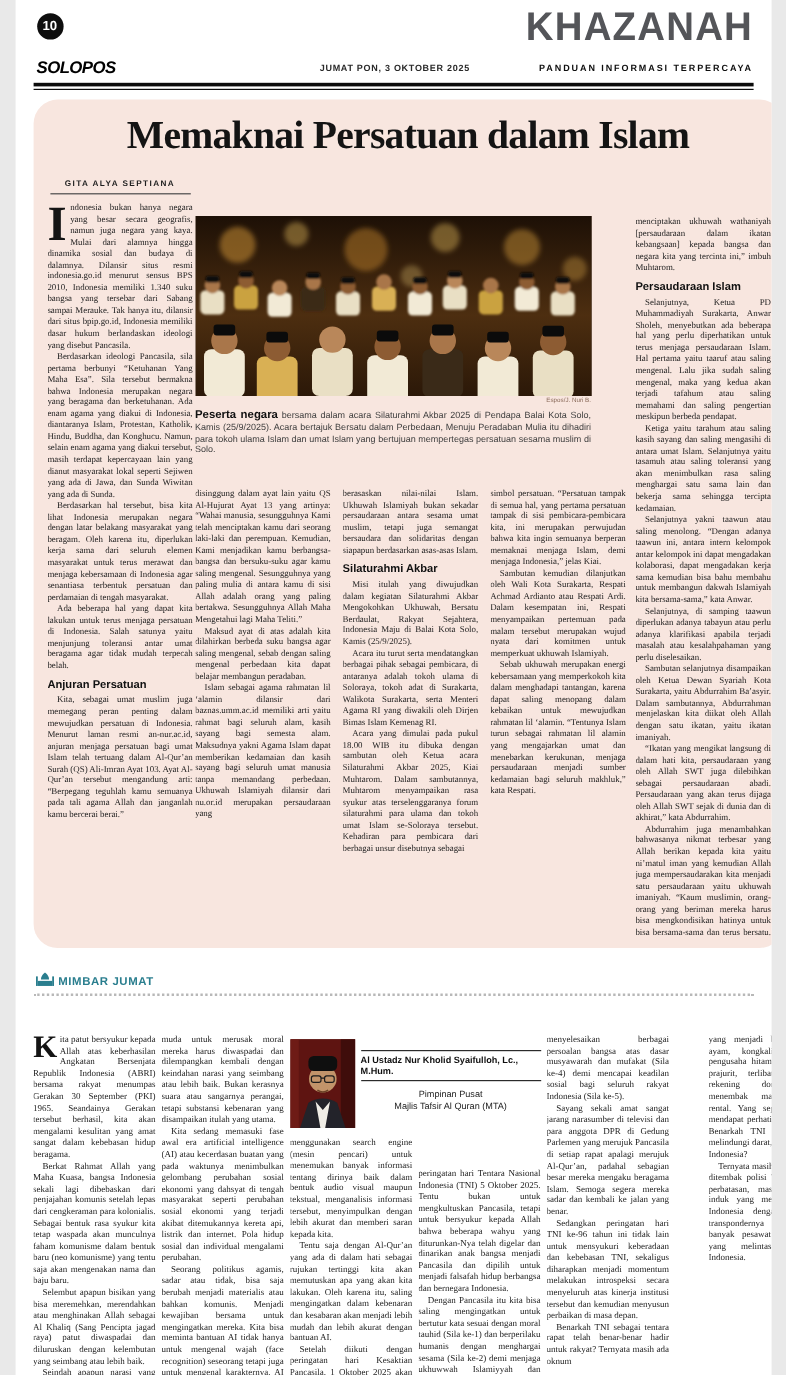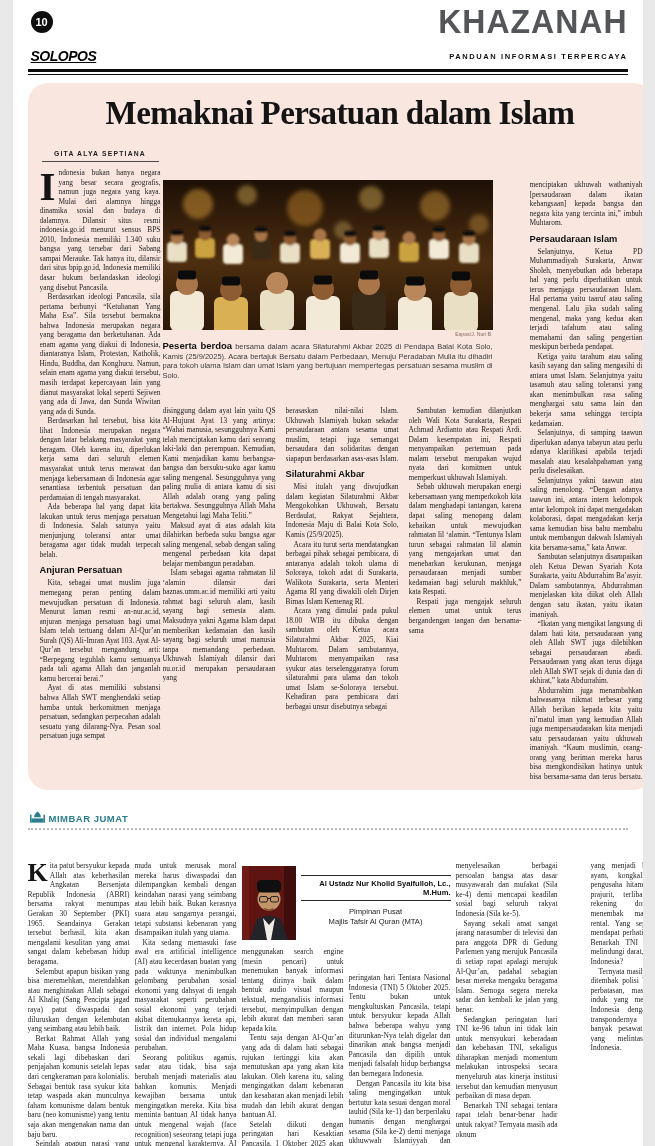--- a/index.html
+++ b/index.html
@@ -17,21 +17,21 @@
   }
   .section-title {
     position: absolute; top: 4px; right: 15px;
     font: 700 32px/34px "Liberation Sans", sans-serif; letter-spacing: 1px;
     color: #545559; transform: scaleY(1.04); transform-origin: top right;
   }
   .mast-row { position: absolute; top: 49px; left: 18px; right: 15px; height: 16px; }
   .np-logo {
     position: absolute; left: 0; top: 0;
     font: 900 14px/14px "Liberation Sans", sans-serif; font-style: italic;
-    letter-spacing: -0.5px; color: #000; text-decoration: underline;
+    letter-spacing: -0.5px; color: #000;
   }
   .np-date {
     position: absolute; left: 0; right: 0; top: 3px; text-align: center;
     font: 700 7.5px "Liberation Sans", sans-serif; letter-spacing: 0.6px; color: #2a2a2a;
   }
   .np-tagline {
     position: absolute; right: 0; top: 3px;
     font: 800 7.5px "Liberation Sans", sans-serif; letter-spacing: 1.6px; color: #0e0e0e;
   }
   .rule-thick { position: absolute; top: 69px; left: 15px; right: 15px; border-top: 3px solid #0c0c0c; }
@@ -105,54 +105,54 @@
   .mcol { position: absolute; top: 0; bottom: 0; width: 102px; overflow: hidden; }
   .mc1 { left: 15px; }  .mc2 { left: 122px; } .mc3 { left: 229px; padding-top: 86px; }
   .mc4 { left: 336px; padding-top: 112px; font-family: Liberation Serif, serif; } .mc5 { left: 443px; } .mc6 { left: 578px; width: 100px; }
   .mimbar-body .coltext p { font-size: 7.5px; line-height: 9.6px; }
 
   .portrait { position: absolute; left: 229px; top: 5px; width: 54px; height: 74px; background:#5e1411; }
   .portrait svg { display:block; }
   .namebox { position: absolute; left: 288px; top: 14px; width: 150px; }
   .nb-name {
     border-top: 1.2px solid #2b2b2b; border-bottom: 1.2px solid #2b2b2b;
-    padding: 3px 0; text-align: right;
+    padding: 3px 0; text-align: left;
     font: 700 7.6px/9px "Liberation Sans", sans-serif; color: #101010;
   }
   .nb-role { margin-top: 6px; text-align: center; font: 400 7.6px/10px "Liberation Sans", sans-serif; color: #222; }
 </style>
 </head>
 <body>
 
 <div class="page">
 
   <div class="page-circle">10</div>
   <div class="section-title">KHAZANAH</div>
   <div class="mast-row">
     <div class="np-logo">SOLOPOS</div>
+    <div class="np-date">JUMAT PON, 3 OKTOBER 2025</div>
     <div class="np-tagline">PANDUAN INFORMASI TERPERCAYA</div>
   </div>
   <div class="rule-thick"></div>
   <div class="rule-thin"></div>
 
   <section class="feature">
     <h1>Memaknai Persatuan dalam Islam</h1>
     <div class="fbody">
 
       <div class="fcol col1">
         <div class="byline">GITA ALYA SEPTIANA</div>
         <div class="byline-rule"></div>
         <div class="coltext">
             <p class="nodent"><span class="dc">I</span>ndonesia bukan hanya negara yang besar secara geografis, namun juga negara yang kaya. Mulai dari alamnya hingga dinamika sosial dan budaya di dalamnya. Dilansir situs resmi indonesia.go.id menurut sensus BPS 2010, Indonesia memiliki 1.340 suku bangsa yang tersebar dari Sabang sampai Merauke. Tak hanya itu, dilansir dari situs bpip.go.id, Indonesia memiliki dasar hukum berlandaskan ideologi yang disebut Pancasila.</p>
             <p>Berdasarkan ideologi Pancasila, sila pertama berbunyi “Ketuhanan Yang Maha Esa”. Sila tersebut bermakna bahwa Indonesia merupakan negara yang beragama dan berketuhanan. Ada enam agama yang diakui di Indonesia, diantaranya Islam, Protestan, Katholik, Hindu, Buddha, dan Konghucu. Namun, selain enam agama yang diakui tersebut, masih terdapat kepercayaan lain yang dianut masyarakat lokal seperti Sejiwen yang ada di Jawa, dan Sunda Wiwitan yang ada di Sunda.</p>
             <p>Berdasarkan hal tersebut, bisa kita lihat Indonesia merupakan negara dengan latar belakang masyarakat yang beragam. Oleh karena itu, diperlukan kerja sama dari seluruh elemen masyarakat untuk terus merawat dan menjaga kebersamaan di Indonesia agar senantiasa terbentuk persatuan dan perdamaian di tengah masyarakat.</p>
             <p>Ada beberapa hal yang dapat kita lakukan untuk terus menjaga persatuan di Indonesia. Salah satunya yaitu menjunjung toleransi antar umat beragama agar tidak mudah terpecah belah.</p>
             <h4>Anjuran Persatuan</h4>
             <p>Kita, sebagai umat muslim juga memegang peran penting dalam mewujudkan persatuan di Indonesia. Menurut laman resmi an-nur.ac.id, anjuran menjaga persatuan bagi umat Islam telah tertuang dalam Al-Qur’an Surah (QS) Ali-Imran Ayat 103. Ayat Al-Qur’an tersebut mengandung arti: “Berpegang teguhlah kamu semuanya pada tali agama Allah dan janganlah kamu bercerai berai.”</p>
-            <p>Ayat di atas memiliki substansi bahwa Allah SWT menghendaki setiap hamba untuk berkomitmen menjaga persatuan, sedangkan perpecahan adalah sesuatu yang dilarang-Nya. Pesan soal persatuan juga sempat</p>
           </div>
       </div>
 
       <div class="photo-block">
         <div class="photo-main">
           <svg width="330" height="150" viewBox="0 0 330 150" preserveAspectRatio="none">
             <defs>
               <linearGradient id="pbg" x1="0" y1="0" x2="0" y2="1">
                 <stop offset="0" stop-color="#1d1006"></stop>
                   <stop offset="0.55" stop-color="#4d2e10"></stop>
@@ -261,54 +261,54 @@
                 </g>
               <g transform="translate(298,105)">
                   <rect x="-17" y="7" width="34" height="40" rx="6" fill="#e9dfc4"></rect>
                   <circle r="11" fill="#8d5c33"></circle>
                   <rect x="-9" y="-13.5" width="18" height="9" rx="2.5" fill="#0b0b0b"></rect>
                 </g>
             </g>
           </svg>
         </div>
         <div class="credit">Espos/J. Nuri B.</div>
-        <div class="caption"><b>Peserta berdoa</b> <span>bersama dalam acara Silaturahmi Akbar 2025 di Pendapa Balai Kota Solo, Kamis (25/9/2025). Acara bertajuk Bersatu dalam Perbedaan, Menuju Peradaban Mulia itu dihadiri para tokoh ulama Islam dan umat Islam yang bertujuan mempertegas persatuan sesama muslim di Solo.</span></div>
+        <div class="caption"><b>Peserta negara</b> <span>bersama dalam acara Silaturahmi Akbar 2025 di Pendapa Balai Kota Solo, Kamis (25/9/2025). Acara bertajuk Bersatu dalam Perbedaan, Menuju Peradaban Mulia itu dihadiri para tokoh ulama Islam dan umat Islam yang bertujuan mempertegas persatuan sesama muslim di Solo.</span></div>
       </div>
 
       <div class="fcol col2">
           <div class="coltext">
             <p class="nodent">disinggung dalam ayat lain yaitu QS Al-Hujurat Ayat 13 yang artinya: “Wahai manusia, sesungguhnya Kami telah menciptakan kamu dari seorang laki-laki dan perempuan. Kemudian, Kami menjadikan kamu berbangsa-bangsa dan bersuku-suku agar kamu saling mengenal. Sesungguhnya yang paling mulia di antara kamu di sisi Allah adalah orang yang paling bertakwa. Sesungguhnya Allah Maha Mengetahui lagi Maha Teliti.”</p>
             <p>Maksud ayat di atas adalah kita dilahirkan berbeda suku bangsa agar saling mengenal, sebab dengan saling mengenal perbedaan kita dapat belajar membangun peradaban.</p>
             <p>Islam sebagai agama rahmatan lil ‘alamin dilansir dari baznas.umm.ac.id memiliki arti yaitu rahmat bagi seluruh alam, kasih sayang bagi semesta alam. Maksudnya yakni Agama Islam dapat memberikan kedamaian dan kasih sayang bagi seluruh umat manusia tanpa memandang perbedaan. Ukhuwah Islamiyah dilansir dari nu.or.id merupakan persaudaraan yang</p>
           </div>
         </div>
       <div class="fcol col3">
           <div class="coltext">
             <p class="nodent">berasaskan nilai-nilai Islam. Ukhuwah Islamiyah bukan sekadar persaudaraan antara sesama umat muslim, tetapi juga semangat bersaudara dan solidaritas dengan siapapun berdasarkan asas-asas Islam.</p>
             <h4>Silaturahmi Akbar</h4>
             <p>Misi itulah yang diwujudkan dalam kegiatan Silaturahmi Akbar Mengokohkan Ukhuwah, Bersatu Berdaulat, Rakyat Sejahtera, Indonesia Maju di Balai Kota Solo, Kamis (25/9/2025).</p>
             <p>Acara itu turut serta mendatangkan berbagai pihak sebagai pembicara, di antaranya adalah tokoh ulama di Soloraya, tokoh adat di Surakarta, Walikota Surakarta, serta Menteri Agama RI yang diwakili oleh Dirjen Bimas Islam Kemenag RI.</p>
             <p>Acara yang dimulai pada pukul 18.00 WIB itu dibuka dengan sambutan oleh Ketua acara Silaturahmi Akbar 2025, Kiai Muhtarom. Dalam sambutannya, Muhtarom menyampaikan rasa syukur atas terselenggaranya forum silaturahmi para ulama dan tokoh umat Islam se-Soloraya tersebut. Kehadiran para pembicara dari berbagai unsur disebutnya sebagai</p>
           </div>
         </div>
       <div class="fcol col4">
           <div class="coltext">
+            <p class="nodent">simbol persatuan. “Persatuan tampak di semua hal, yang pertama persatuan tampak di sisi pembicara-pembicara kita, ini merupakan perwujudan bahwa kita ingin semuanya berperan memaknai menjaga Islam, demi menjaga Indonesia,” jelas Kiai.</p>
             <p>Sambutan kemudian dilanjutkan oleh Wali Kota Surakarta, Respati Achmad Ardianto atau Respati Ardi. Dalam kesempatan ini, Respati menyampaikan pertemuan pada malam tersebut merupakan wujud nyata dari komitmen untuk memperkuat ukhuwah Islamiyah.</p>
             <p>Sebab ukhuwah merupakan energi kebersamaan yang memperkokoh kita dalam menghadapi tantangan, karena dapat saling menopang dalam kebaikan untuk mewujudkan rahmatan lil ‘alamin. “Tentunya Islam turun sebagai rahmatan lil alamin yang mengajarkan umat dan menebarkan kerukunan, menjaga persaudaraan menjadi sumber kedamaian bagi seluruh makhluk,” kata Respati.</p>
-            <p>Respati juga mengajak seluruh elemen umat untuk terus bergandengan tangan dan bersama-sama</p>
           </div>
         </div>
       <div class="fcol col5">
           <div class="coltext">
             <p class="nodent">menciptakan ukhuwah wathaniyah [persaudaraan dalam ikatan kebangsaan] kepada bangsa dan negara kita yang tercinta ini,” imbuh Muhtarom.</p>
             <h4>Persaudaraan Islam</h4>
             <p>Selanjutnya, Ketua PD Muhammadiyah Surakarta, Anwar Sholeh, menyebutkan ada beberapa hal yang perlu diperhatikan untuk terus menjaga persaudaraan Islam. Hal pertama yaitu taaruf atau saling mengenal. Lalu jika sudah saling mengenal, maka yang kedua akan terjadi tafahum atau saling memahami dan saling pengertian meskipun berbeda pendapat.</p>
             <p>Ketiga yaitu tarahum atau saling kasih sayang dan saling mengasihi di antara umat Islam. Selanjutnya yaitu tasamuh atau saling toleransi yang akan menimbulkan rasa saling menghargai satu sama lain dan bekerja sama sehingga tercipta kedamaian.</p>
+            <p>Selanjutnya yakni taawun atau saling menolong. “Dengan adanya taawun ini, antara intern kelompok antar kelompok ini dapat mengadakan kolaborasi, dapat mengadakan kerja sama kemudian bisa bahu membahu untuk membangun dakwah Islamiyah kita bersama-sama,” kata Anwar.</p>
             <p>Selanjutnya, di samping taawun diperlukan adanya tabayun atau perlu adanya klarifikasi apabila terjadi masalah atau kesalahpahaman yang perlu diselesaikan.</p>
-            <p>Selanjutnya yakni taawun atau saling menolong. “Dengan adanya taawun ini, antara intern kelompok antar kelompok ini dapat mengadakan kolaborasi, dapat mengadakan kerja sama kemudian bisa bahu membahu untuk membangun dakwah Islamiyah kita bersama-sama,” kata Anwar.</p>
             <p>Sambutan selanjutnya disampaikan oleh Ketua Dewan Syariah Kota Surakarta, yaitu Abdurrahim Ba’asyir. Dalam sambutannya, Abdurrahman menjelaskan kita diikat oleh Allah dengan satu ikatan, yaitu ikatan imaniyah.</p>
             <p>“Ikatan yang mengikat langsung di dalam hati kita, persaudaraan yang oleh Allah SWT juga dilebihkan sebagai persaudaraan abadi. Persaudaraan yang akan terus dijaga oleh Allah SWT sejak di dunia dan di akhirat,” kata Abdurrahim.</p>
             <p>Abdurrahim juga menambahkan bahwasanya nikmat terbesar yang Allah berikan kepada kita yaitu ni’matul iman yang kemudian Allah juga mempersaudarakan kita menjadi satu persaudaraan yaitu ukhuwah imaniyah. “Kaum muslimin, orang-orang yang beriman mereka harus bisa mengkondisikan hatinya untuk bisa bersama-sama dan terus bersatu. Kelompok-kelompok, organisasi-organisasi, dan sebagainya tidak boleh menjadi sekat-sekat, perbedaan pemikiran di antara kita tidak boleh menjadi hal yang kemudian memecah kesatuan dan kebersamaan kita dalam ketauhidan kita kepada Allah SWT,” imbuh Abdurrahim. Agenda tahunan, Forum Silaturahmi Ulama tersebut kemudian ditutup dengan pembacaan doa yang dipimpin oleh Imam Besar Masjid Jami’ Assegaf, yaitu Jamal Assegaf. </p>
           </div>
         </div>
     </div>
   </section>
 
   <div class="mimbar-head">
     <span class="micon">
@@ -319,22 +319,22 @@
         <rect x="14.4" y="3.5" width="1.6" height="8.5"></rect>
       </svg>
     </span><span class="mimbar-label">MIMBAR JUMAT</span>
   </div>
   <div class="mimbar-rule"></div>
 
   <div class="mimbar-body">
     <div class="mcol mc1">
         <div class="coltext">
           <p class="nodent"><span class="dc">K</span>ita patut bersyukur kepada Allah atas keberhasilan Angkatan Bersenjata Republik Indonesia (ABRI) bersama rakyat menumpas Gerakan 30 September (PKI) 1965. Seandainya Gerakan tersebut berhasil, kita akan mengalami kesulitan yang amat sangat dalam kebebasan hidup beragama.</p>
+          <p>Berkat Rahmat Allah yang Maha Kuasa, bangsa Indonesia sekali lagi dibebaskan dari penjajahan komunis setelah lepas dari cengkeraman para kolonialis. Sebagai bentuk rasa syukur kita tetap waspada akan munculnya faham komunisme dalam bentuk baru (neo komunisme) yang tentu saja akan mengenakan nama dan baju baru.</p>
           <p>Selembut apapun bisikan yang bisa meremehkan, merendahkan atau menghinakan Allah sebagai Al Khaliq (Sang Pencipta jagad raya) patut diwaspadai dan diluruskan dengan kelembutan yang seimbang atau lebih baik.</p>
-          <p>Berkat Rahmat Allah yang Maha Kuasa, bangsa Indonesia sekali lagi dibebaskan dari penjajahan komunis setelah lepas dari cengkeraman para kolonialis. Sebagai bentuk rasa syukur kita tetap waspada akan munculnya faham komunisme dalam bentuk baru (neo komunisme) yang tentu saja akan mengenakan nama dan baju baru.</p>
           <p>Seindah apapun narasi yang diselipkan ke dalam kalbu anak-anak</p>
         </div>
       </div>
     <div class="mcol mc2">
         <div class="coltext">
           <p class="nodent">muda untuk merusak moral mereka harus diwaspadai dan dilempangkan kembali dengan keindahan narasi yang seimbang atau lebih baik. Bukan kerasnya suara atau sangarnya perangai, tetapi substansi kebenaran yang disampaikan itulah yang utama.</p>
           <p>Kita sedang memasuki fase awal era artificial intelligence (AI) atau kecerdasan buatan yang pada waktunya menimbulkan gelombang perubahan sosial ekonomi yang dahsyat di tengah masyarakat seperti perubahan sosial ekonomi yang terjadi akibat ditemukannya kereta api, listrik dan internet. Pola hidup sosial dan individual mengalami perubahan.</p>
           <p>Seorang politikus agamis, sadar atau tidak, bisa saja berubah menjadi materialis atau bahkan komunis. Menjadi kewajiban bersama untuk mengingatkan mereka. Kita bisa meminta bantuan AI tidak hanya untuk mengenal wajah (face recognition) seseorang tetapi juga untuk mengenal karakternya. AI akan</p>
         </div>
       </div>

